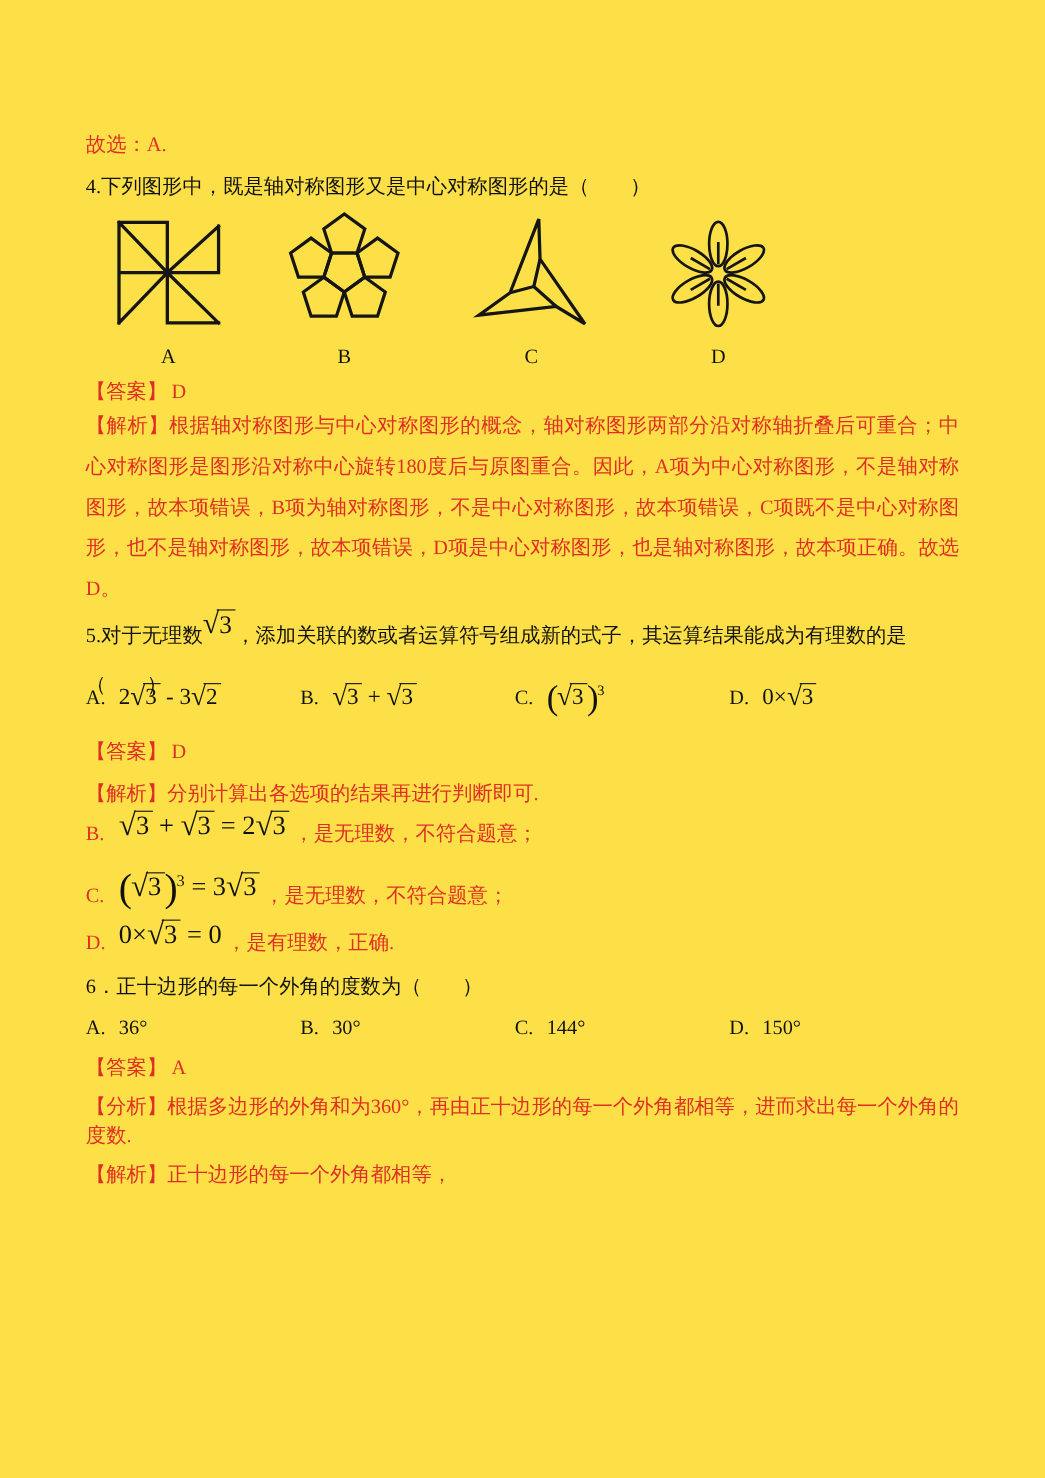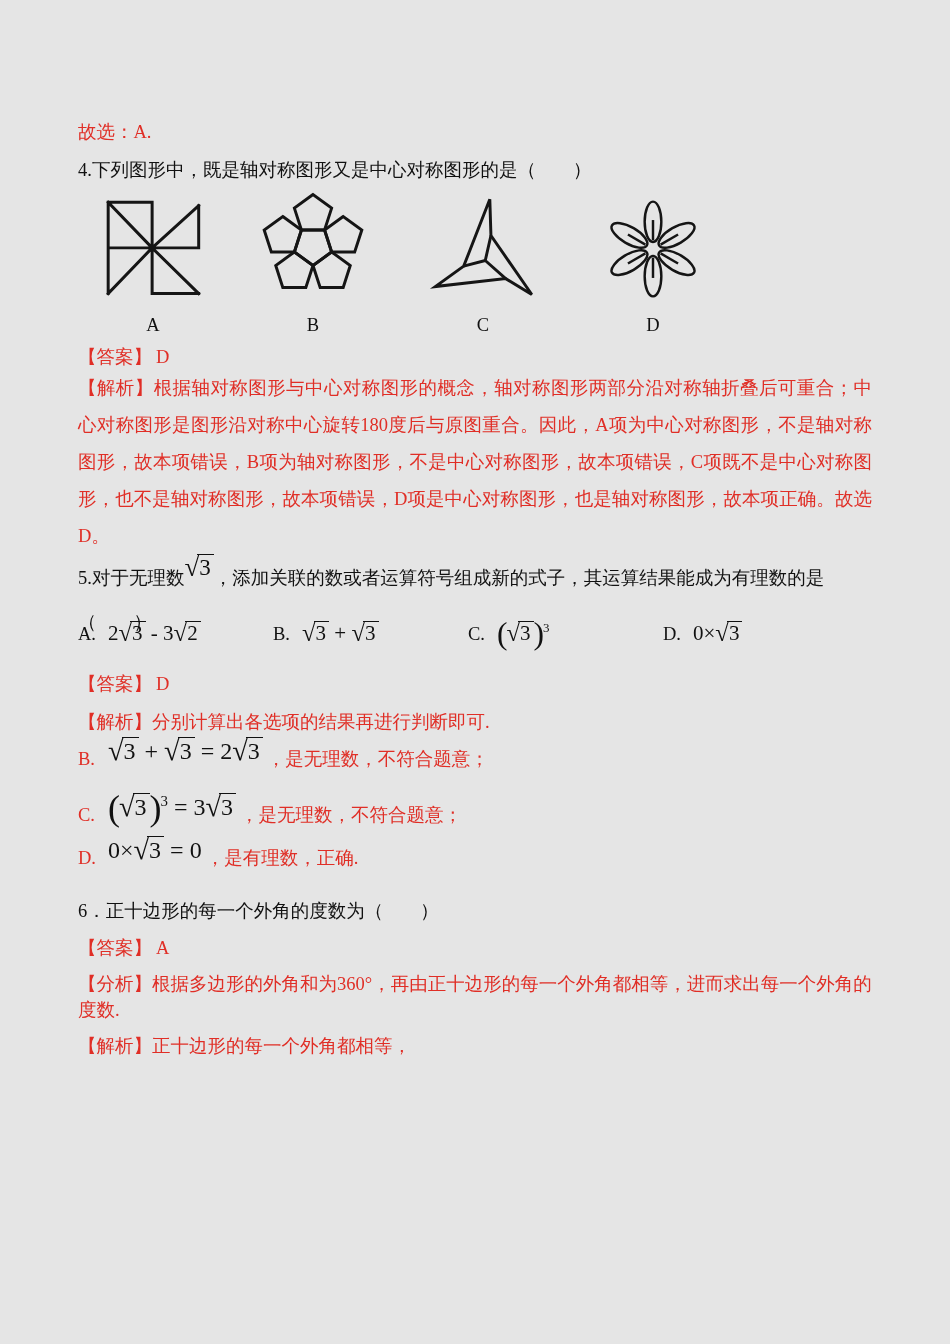--- a/index.html
+++ b/index.html
@@ -1,35 +1,35 @@
 <!DOCTYPE html>
 <html><head>
 <meta charset="utf-8">
 <style>
   html,body{margin:0;padding:0;background:#ffffff;}
   .page{
     position:relative;
     width:950px;
     height:1344px;
     margin:0 auto;
-    background:#e5e5e5;
+    background:#fde047;
     box-sizing:border-box;
     padding:118px 78px 0 78px;
     font-family:"Liberation Serif","DejaVu Serif",serif;
     color:#111111;
     font-size:18.5px;
     overflow:hidden;
   }
   p{margin:0;}
   .line{line-height:28px;}
   .para{line-height:37px;text-align:justify;}
   .red{color:#e02e26;}
   .black{color:#111111;} .mt6{margin-top:6px;} .mt8{margin-top:0;}
   .mt10{margin-top:10px;} .mt12{margin-top:12px;} .mt14{margin-top:14px;}
-  .mt16{margin-top:16px;} .mt18{margin-top:1px;} .mt20{margin-top:20px;}
+  .mt16{margin-top:16px;} .mt18{margin-top:1px;} .mt20{margin-top:7px;}
 
   
   .figrow{display:grid;grid-template-columns:150px 170px 170px 170px 1fr;align-items:start;margin-top:6px;height:118px;}
   .figcell{display:flex;justify-content:center;align-items:flex-start;height:118px;}
   .figcell svg{display:block;}
   .figlabels{display:grid;grid-template-columns:150px 170px 170px 170px 1fr;margin-top:4px;line-height:26px;}
   .figlabels span{text-align:center;}
 
   
   .optrow{display:grid;grid-template-columns:195px 195px 195px 1fr;line-height:26px;}
@@ -148,18 +148,24 @@
 
   <p class="ansline red mt16"><span>【答案】</span><span class="ansval">D</span></p>
   <p class="ansline red mt12"><span>【解析】</span><span>分别计算出各选项的结果再进行判断即可.</span></p>
 
   <p class="itemline mt18"><span class="red itemletter">B.</span><span class="formula f-lg fraise"><span class="sqrt"><span class="rsign">√</span><span class="rbody">3</span></span><span> + </span><span class="sqrt"><span class="rsign">√</span><span class="rbody">3</span></span><span> = 2</span><span class="sqrt"><span class="rsign">√</span><span class="rbody">3</span></span></span><span class="red itemcomment">，是无理数，不符合题意；</span></p>
   <p class="itemline mt14"><span class="red itemletter">C.</span><span class="formula f-lg fraise"><span class="bigp">(</span><span class="sqrt"><span class="rsign">√</span><span class="rbody">3</span></span><span class="bigp">)</span><sup>3</sup><span> = 3</span><span class="sqrt"><span class="rsign">√</span><span class="rbody">3</span></span></span><span class="red itemcomment">，是无理数，不符合题意；</span></p>
   <p class="itemline mt18"><span class="red itemletter">D.</span><span class="formula f-lg fraise"><span>0×</span><span class="sqrt"><span class="rsign">√</span><span class="rbody">3</span></span><span> = 0</span></span><span class="red itemcomment">，是有理数，正确.</span></p>
 
   <p class="line black mt20">6．正十边形的每一个外角的度数为（　　）</p>
 
+  <div class="optrow black mt10">
+    <div class="optcell"><span class="optlabel">A.</span><span>36°</span></div>
+    <div class="optcell"><span class="optlabel">B.</span><span>30°</span></div>
+    <div class="optcell"><span class="optlabel">C.</span><span>144°</span></div>
+    <div class="optcell"><span class="optlabel">D.</span><span>150°</span></div>
+  </div>
 
   <p class="ansline red mt10"><span>【答案】</span><span class="ansval">A</span></p>
   <p class="ansline red mt10"><span>【分析】</span><span>根据多边形的外角和为360°，再由正十边形的每一个外角都相等，进而求出每一个外角的度数.</span></p>
   <p class="ansline red mt10"><span>【解析】</span><span>正十边形的每一个外角都相等，</span></p>
 
 </div>
 
 </body></html>

